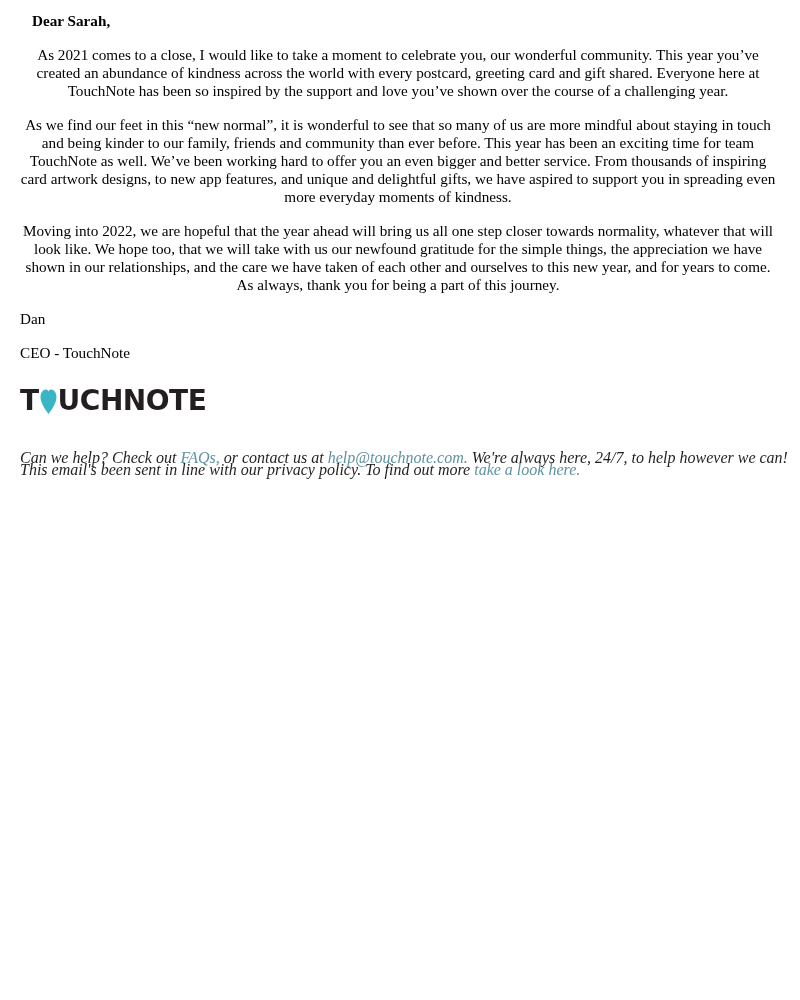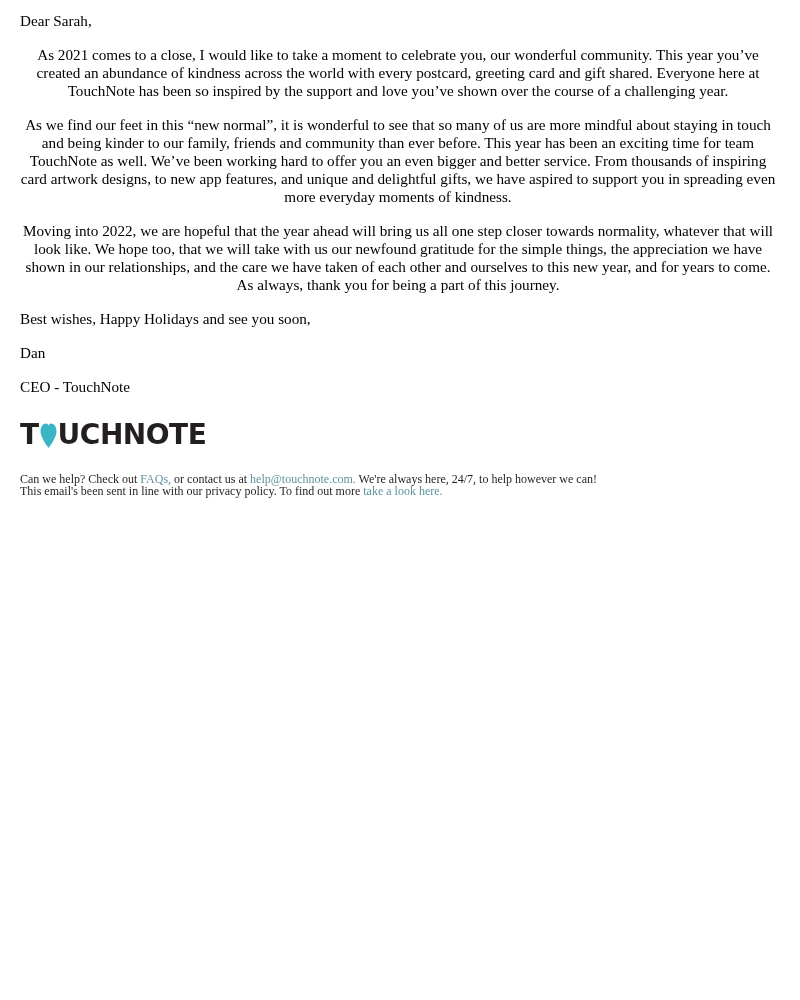--- a/index.html
+++ b/index.html
@@ -21,21 +21,22 @@
   }
   .para {
     font-size: 15.2px;
     line-height: 18px;
     margin: 0 0 16px 0;
     text-align: center;
   }
   .salutation {
     font-size: 15.2px;
     line-height: 18px;
-    margin: 0 0 16px 0;
+    margin: 0 0 16px 12px;
+    font-weight: bold;
   }
   .signoff-block {
     margin: 0;
   }
   .signoff-line {
     font-size: 15.2px;
     line-height: 18px;
     margin: 0 0 16px 0;
   }
   
@@ -68,24 +69,25 @@
     margin: 0 1px;
     vertical-align: middle;
   }
   .logo-heart svg {
     display: block;
     width: 17px;
     height: 25px;
   }
   
   .footer {
-    margin-top: 9px;
-    font-size: 12px;
+    margin-top: 22px;
+    font-size: 16px;
     line-height: 12.2px;
     color: #231f20;
+    font-style: italic;
   }
   .footer-line {
     margin: 0;
     white-space: nowrap;
   }
   .flink {
     color: #5e93a0;
     text-decoration: none;
     cursor: pointer;
   }
@@ -95,21 +97,20 @@
 
 <div class="email-body">
 
   <div class="salutation">Dear Sarah,</div>
 
   <p class="para">As 2021 comes to a close, I would like to take a moment to celebrate you, our wonderful community. This year you’ve created an abundance of kindness across the world with every postcard, greeting card and gift shared. Everyone here at TouchNote has been so inspired by the support and love you’ve shown over the course of a challenging year.</p>
   <p class="para">As we find our feet in this “new normal”, it is wonderful to see that so many of us are more mindful about staying in touch and being kinder to our family, friends and community than ever before. This year has been an exciting time for team TouchNote as well. We’ve been working hard to offer you an even bigger and better service. From thousands of inspiring card artwork designs, to new app features, and unique and delightful gifts, we have aspired to support you in spreading even more everyday moments of kindness.</p>
   <p class="para">Moving into 2022, we are hopeful that the year ahead will bring us all one step closer towards normality, whatever that will look like. We hope too, that we will take with us our newfound gratitude for the simple things, the appreciation we have shown in our relationships, and the care we have taken of each other and ourselves to this new year, and for years to come. As always, thank you for being a part of this journey.</p>
 
   <div class="signoff-block">
-    <div class="signoff-line">Best wishes, Happy Holidays and see you soon,</div>
     <div class="signoff-line">Dan</div>
     <div class="signoff-line">CEO - TouchNote</div>
   </div>
 
   <div class="logo-area">
     <div class="logo">
       <span class="logo-text">T</span>
       <span class="logo-heart">
         <svg viewBox="0 0 34 50" xmlns="http://www.w3.org/2000/svg" aria-hidden="true">
           <path d="M17 50 C17 50 1 30 1 17 C1 7 6 1 12 1 C15 1 17 3 17 6 C17 3 19 1 22 1 C28 1 33 7 33 17 C33 30 17 50 17 50 Z" fill="#3ab5c6"></path>

